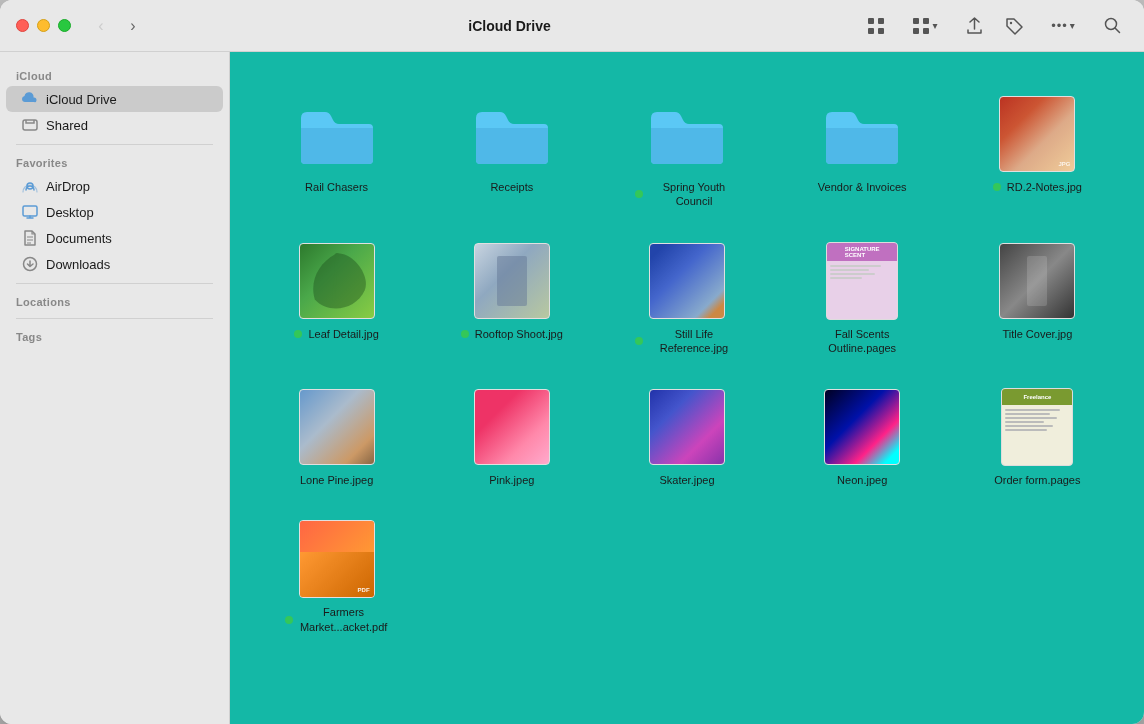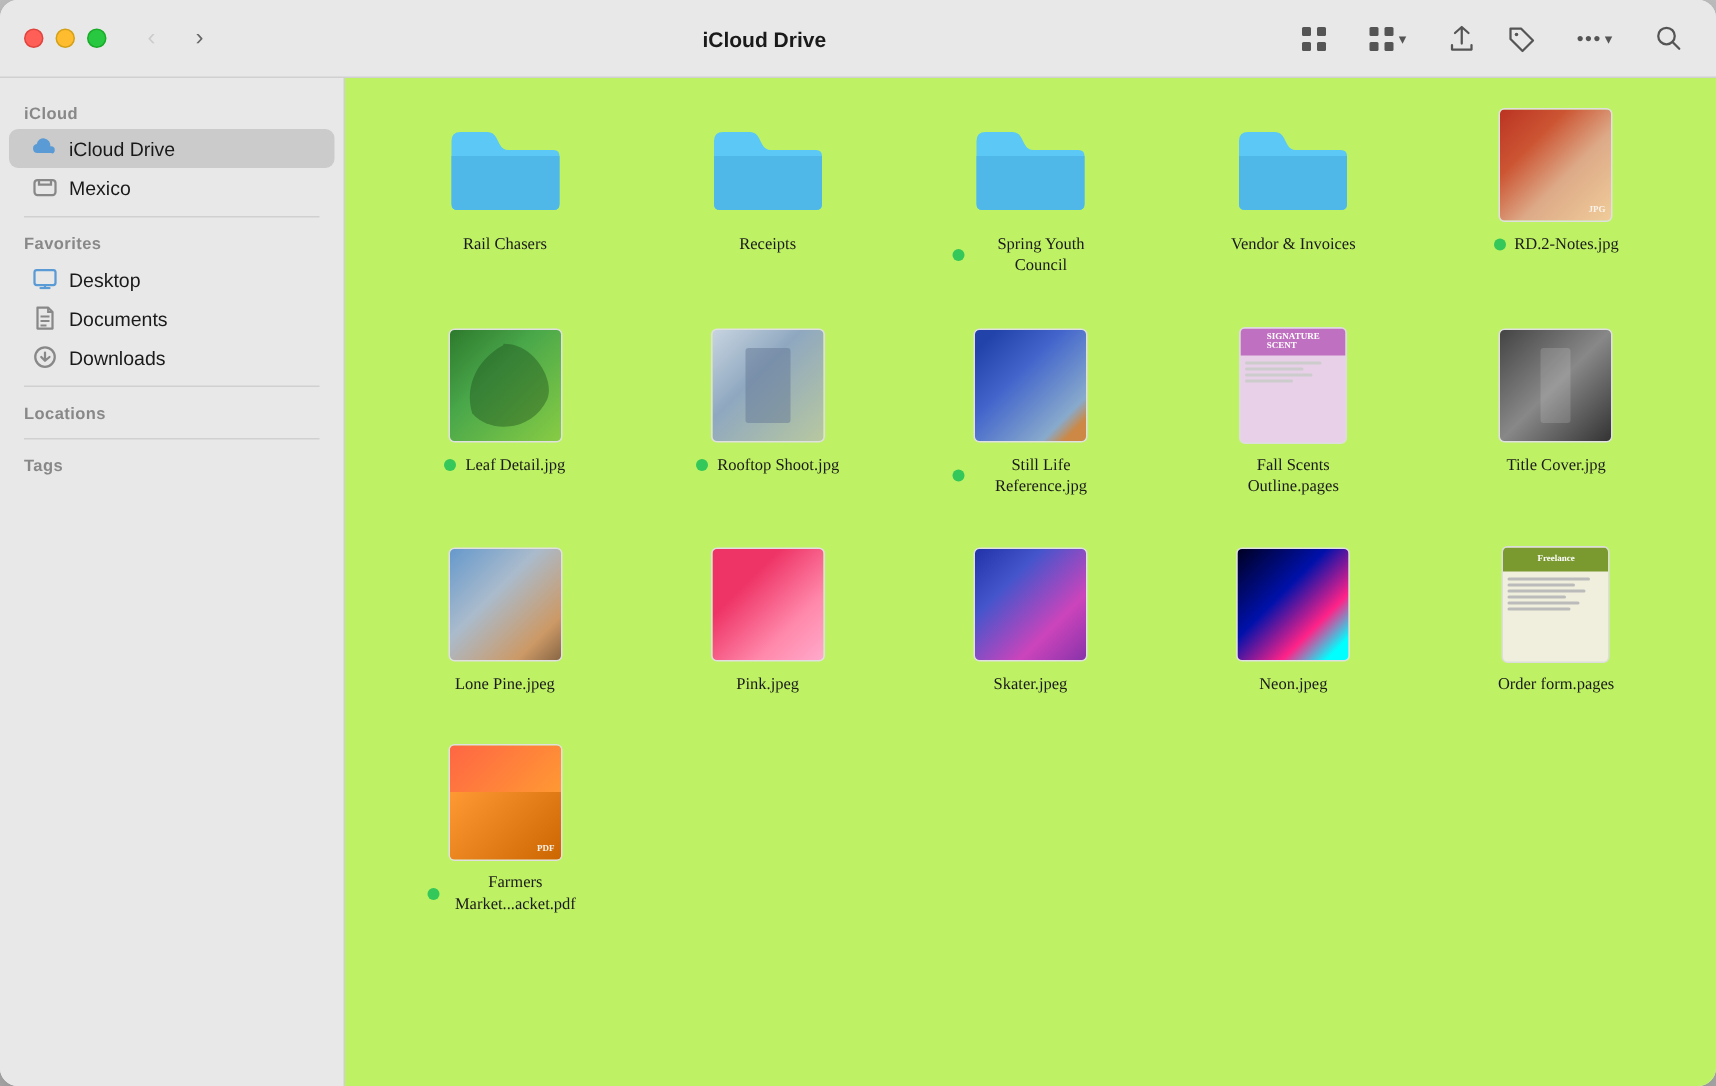--- a/index.html
+++ b/index.html
@@ -142,24 +142,23 @@
     .sidebar-icon.cloud { color: #5b9bd5; }
     .sidebar-icon.shared { color: #7e7e7e; }
     .sidebar-icon.airdrop { color: #5b9bd5; }
     .sidebar-icon.recents { color: #888; }
     .sidebar-icon.apps { color: #e05b30; }
     .sidebar-icon.desktop { color: #5b9bd5; }
     .sidebar-icon.documents { color: #888; }
     .sidebar-icon.downloads { color: #888; }
     .file-area {
       flex: 1;
-      background: #bef264;
+      background: #14b8a6;
       overflow-y: auto;
-      padding: 12px 24px;
-      font-family: Liberation Serif, serif;
+      padding: 36px 24px;
     }
     .file-grid {
       display: grid;
       grid-template-columns: repeat(5, 1fr);
       gap: 20px 10px;
     }
     .file-item {
       display: flex;
       flex-direction: column;
       align-items: center;
@@ -310,24 +309,34 @@
         </span>
         <span>iCloud Drive</span>
       </div>
       <div class="sidebar-item">
         <span class="sidebar-icon shared">
           <svg width="16" height="14" viewBox="0 0 16 14" fill="none">
             <rect x="1" y="2" width="14" height="10" rx="2" stroke="#888" stroke-width="1.5"></rect>
             <path d="M4 2V5h8V2" stroke="#888" stroke-width="1.5"></path>
           </svg>
         </span>
-        <span>Mexico</span>
+        <span>Shared</span>
       </div>
       <div class="divider"></div>
       <div class="sidebar-section-label">Favorites</div>
+      <div class="sidebar-item">
+        <span class="sidebar-icon airdrop">
+          <svg width="16" height="16" viewBox="0 0 16 16" fill="none">
+            <circle cx="8" cy="8" r="3" stroke="#5b9bd5" stroke-width="1.5"></circle>
+            <path d="M4 12c0-2.2 1.8-4 4-4s4 1.8 4 4" stroke="#5b9bd5" stroke-width="1.5" stroke-linecap="round"></path>
+            <path d="M1 14c0-3.9 3.1-7 7-7s7 3.1 7 7" stroke="#5b9bd5" stroke-width="1.2" stroke-linecap="round" opacity="0.5"></path>
+          </svg>
+        </span>
+        <span>AirDrop</span>
+      </div>
       <div class="sidebar-item">
         <span class="sidebar-icon desktop">
           <svg width="16" height="14" viewBox="0 0 16 14" fill="none">
             <rect x="1" y="1" width="14" height="10" rx="1.5" stroke="#5b9bd5" stroke-width="1.5"></rect>
             <path d="M5 13h6M8 11v2" stroke="#5b9bd5" stroke-width="1.5" stroke-linecap="round"></path>
           </svg>
         </span>
         <span>Desktop</span>
       </div>
       <div class="sidebar-item">

